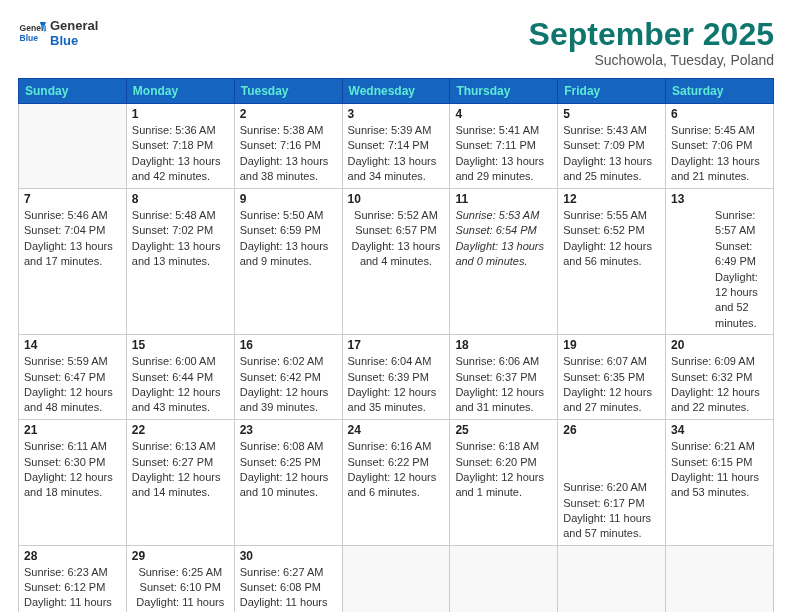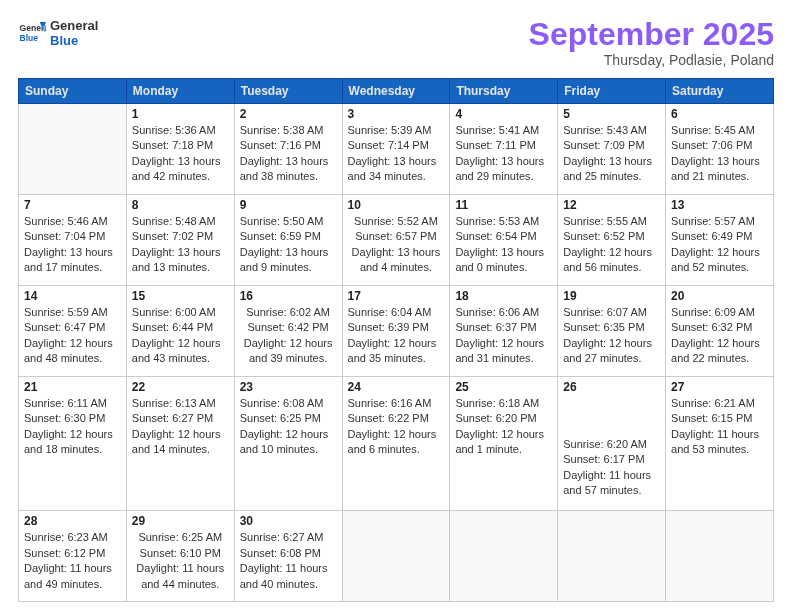--- a/index.html
+++ b/index.html
@@ -31,36 +31,36 @@
     .logo-icon {
       width: 28px;
       height: 28px;
     }
     .title-area {
       text-align: right;
     }
     .month-title {
       font-size: 32px;
       font-weight: bold;
-      color: #8b5cf6;
+      color: #0f766e;
       line-height: 1;
     }
     .subtitle {
       font-size: 14px;
       color: #555;
       margin-top: 2px;
     }
     .calendar {
       width: 100%;
       border-collapse: collapse;
       flex: 1;
     }
     .calendar th {
       background: #1565c0;
-      color: #e5e5e5;
+      color: #5eead4;
       font-size: 12px;
       font-weight: bold;
       text-align: left;
       padding: 5px 6px;
       border: 1px solid #0d47a1;
     }
     .calendar td {
       border: 1px solid #ccc;
       vertical-align: top;
       padding: 3px 5px;
@@ -101,21 +101,21 @@
         <polygon points="28,4 36,4 32,14" fill="#1565c0"></polygon>
         <polygon points="30,8 38,8 34,18" fill="#42a5f5" opacity="0.7"></polygon>
       </svg>
       <div style="display:flex;flex-direction:column;">
         <span style="font-size:13px;font-weight:bold;color:#333;">General</span>
         <span style="font-size:13px;font-weight:bold;color:#1565c0;">Blue</span>
       </div>
     </div>
     <div class="title-area">
       <div class="month-title">September 2025</div>
-      <div class="subtitle">Thursday, Podlasie, Poland</div>
+      <div class="subtitle">Suchowola, Tuesday, Poland</div>
     </div>
   </div>
 
   <table class="calendar">
     <thead>
       <tr id="header-row">
           <th>Sunday</th>
           <th>Monday</th>
           <th>Tuesday</th>
           <th>Wednesday</th>
@@ -194,35 +194,35 @@
           </td>
           <td>
             <div class="day-num">10</div>
             <div class="day-info" style="white-space: pre-line; text-align: center;">Sunrise: 5:52 AM
 Sunset: 6:57 PM
 Daylight: 13 hours
 and 4 minutes.</div>
           </td>
           <td>
             <div class="day-num">11</div>
-            <div class="day-info" style="white-space: pre-line;">Sunrise: 5:53 AM
+            <div class="day-info" style="white-space: pre-line; font-style: italic;">Sunrise: 5:53 AM
 Sunset: 6:54 PM
 Daylight: 13 hours
 and 0 minutes.</div>
           </td>
           <td>
             <div class="day-num">12</div>
             <div class="day-info" style="white-space: pre-line;">Sunrise: 5:55 AM
 Sunset: 6:52 PM
 Daylight: 12 hours
 and 56 minutes.</div>
           </td>
           <td>
             <div class="day-num">13</div>
-            <div class="day-info" style="white-space: pre-line;">Sunrise: 5:57 AM
+            <div class="day-info" style="white-space: pre-line; margin-left: 44px;">Sunrise: 5:57 AM
 Sunset: 6:49 PM
 Daylight: 12 hours
 and 52 minutes.</div>
           </td>
         </tr>
         <tr class="week-row">
           <td>
             <div class="day-num">14</div>
             <div class="day-info" style="white-space: pre-line;">Sunrise: 5:59 AM
 Sunset: 6:47 PM
@@ -231,21 +231,21 @@
           </td>
           <td>
             <div class="day-num">15</div>
             <div class="day-info" style="white-space: pre-line;">Sunrise: 6:00 AM
 Sunset: 6:44 PM
 Daylight: 12 hours
 and 43 minutes.</div>
           </td>
           <td>
             <div class="day-num">16</div>
-            <div class="day-info" style="white-space: pre-line; text-align: center;">Sunrise: 6:02 AM
+            <div class="day-info" style="white-space: pre-line;">Sunrise: 6:02 AM
 Sunset: 6:42 PM
 Daylight: 12 hours
 and 39 minutes.</div>
           </td>
           <td>
             <div class="day-num">17</div>
             <div class="day-info" style="white-space: pre-line;">Sunrise: 6:04 AM
 Sunset: 6:39 PM
 Daylight: 12 hours
 and 35 minutes.</div>
@@ -309,21 +309,21 @@
 and 1 minute.</div>
           </td>
           <td>
             <div class="day-num">26</div>
             <div class="day-info" style="white-space: pre-line; margin-top: 43px;">Sunrise: 6:20 AM
 Sunset: 6:17 PM
 Daylight: 11 hours
 and 57 minutes.</div>
           </td>
           <td>
-            <div class="day-num">27</div>
+            <div class="day-num">34</div>
             <div class="day-info" style="white-space: pre-line;">Sunrise: 6:21 AM
 Sunset: 6:15 PM
 Daylight: 11 hours
 and 53 minutes.</div>
           </td>
         </tr>
         <tr class="last-row">
           <td>
             <div class="day-num">28</div>
             <div class="day-info" style="white-space: pre-line;">Sunrise: 6:23 AM

